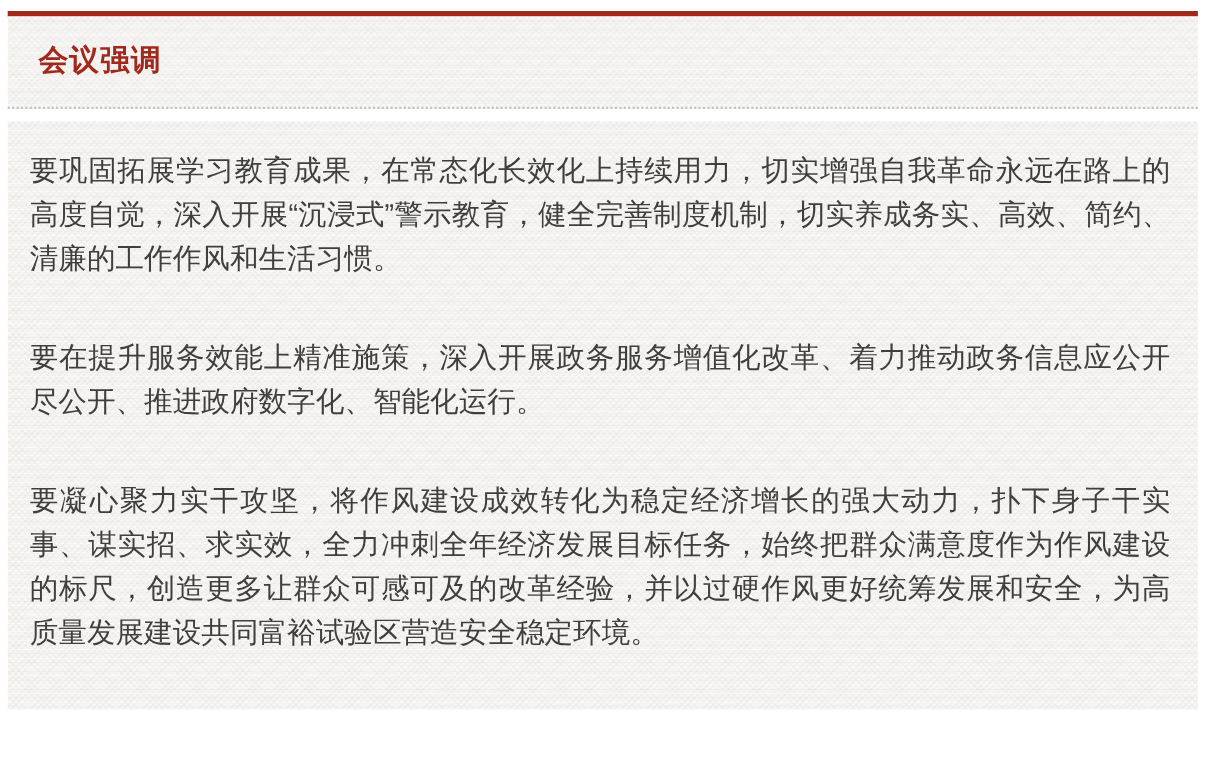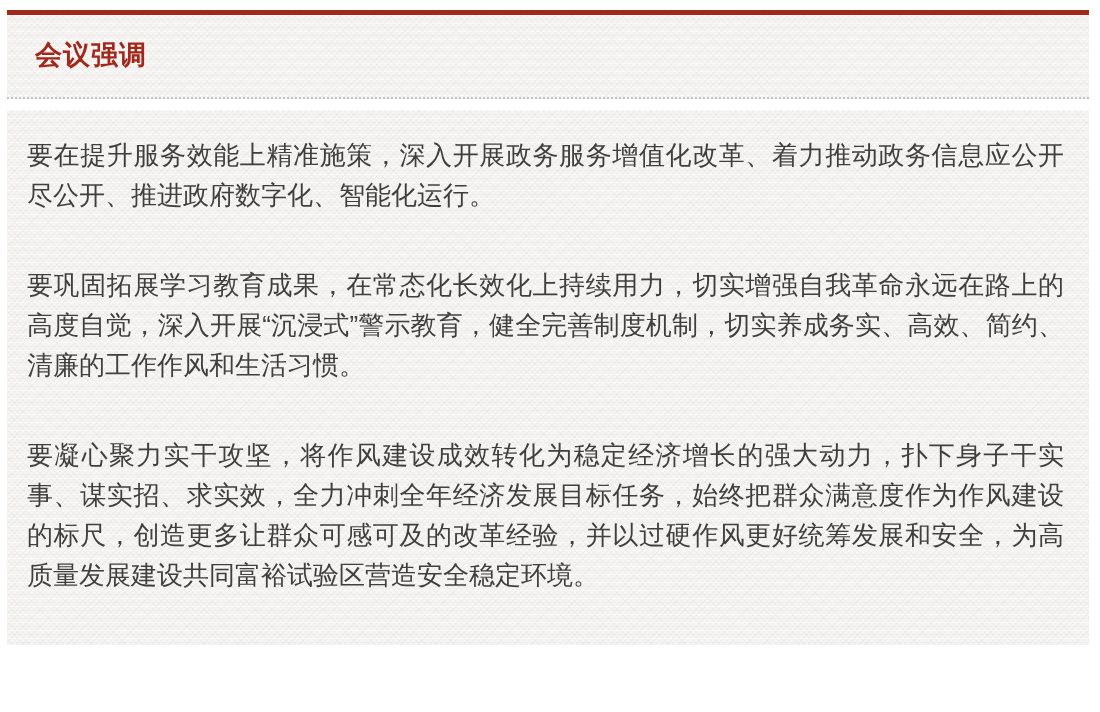--- a/index.html
+++ b/index.html
@@ -67,19 +67,19 @@
 
 <div class="article">
 
   <div class="accent-bar"></div>
 
   <div class="section-header textured">
     <h2 class="section-title">会议强调</h2>
   </div>
 
   <div class="section-body textured">
+    <p>要巩固拓展学习教育成果，在常态化长效化上持续用力，切实增强自我革命永远在路上的高度自觉，深入开展“沉浸式”警示教育，健全完善制度机制，切实养成务实、高效、简约、清廉的工作作风和生活习惯。</p>
     <p>要在提升服务效能上精准施策，深入开展政务服务增值化改革、着力推动政务信息应公开尽公开、推进政府数字化、智能化运行。</p>
-    <p>要巩固拓展学习教育成果，在常态化长效化上持续用力，切实增强自我革命永远在路上的高度自觉，深入开展“沉浸式”警示教育，健全完善制度机制，切实养成务实、高效、简约、清廉的工作作风和生活习惯。</p>
     <p>要凝心聚力实干攻坚，将作风建设成效转化为稳定经济增长的强大动力，扑下身子干实事、谋实招、求实效，全力冲刺全年经济发展目标任务，始终把群众满意度作为作风建设的标尺，创造更多让群众可感可及的改革经验，并以过硬作风更好统筹发展和安全，为高质量发展建设共同富裕试验区营造安全稳定环境。</p>
   </div>
 
 
 </div>
 
 </body></html>

